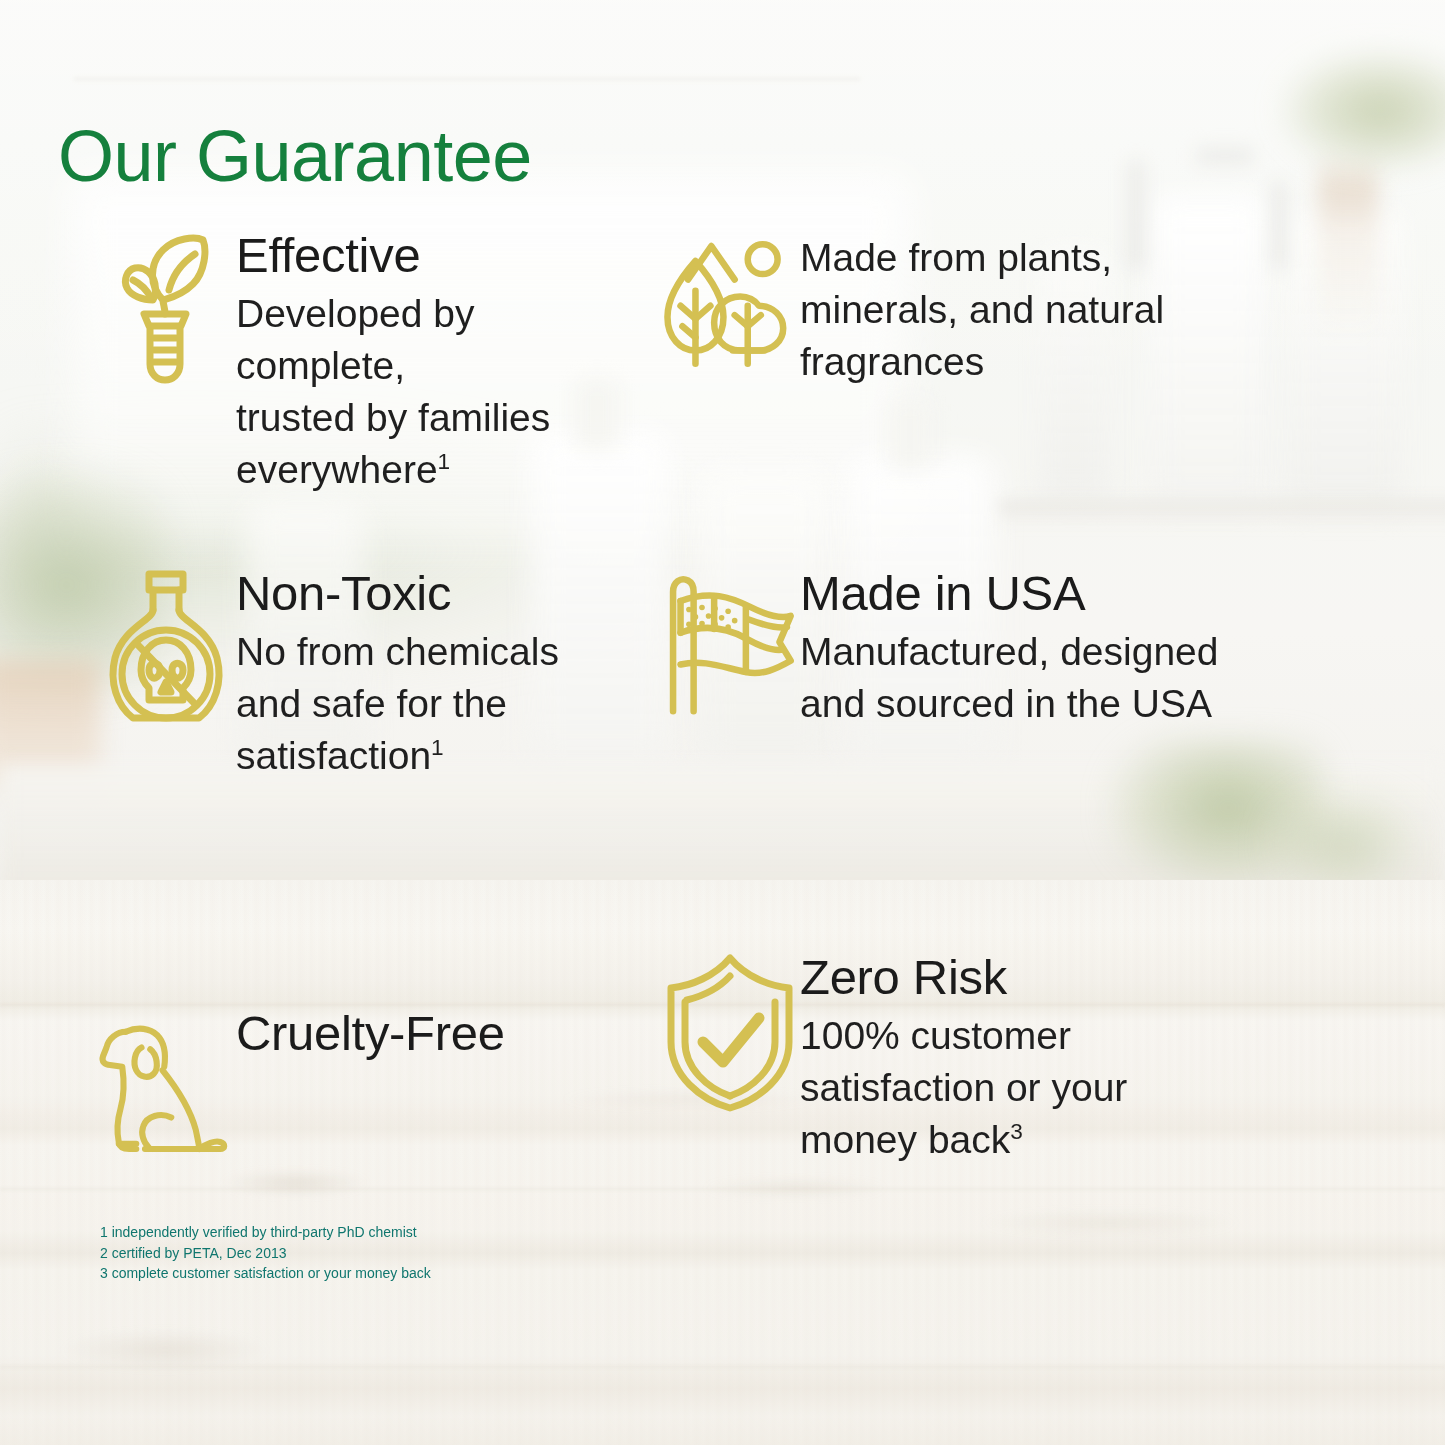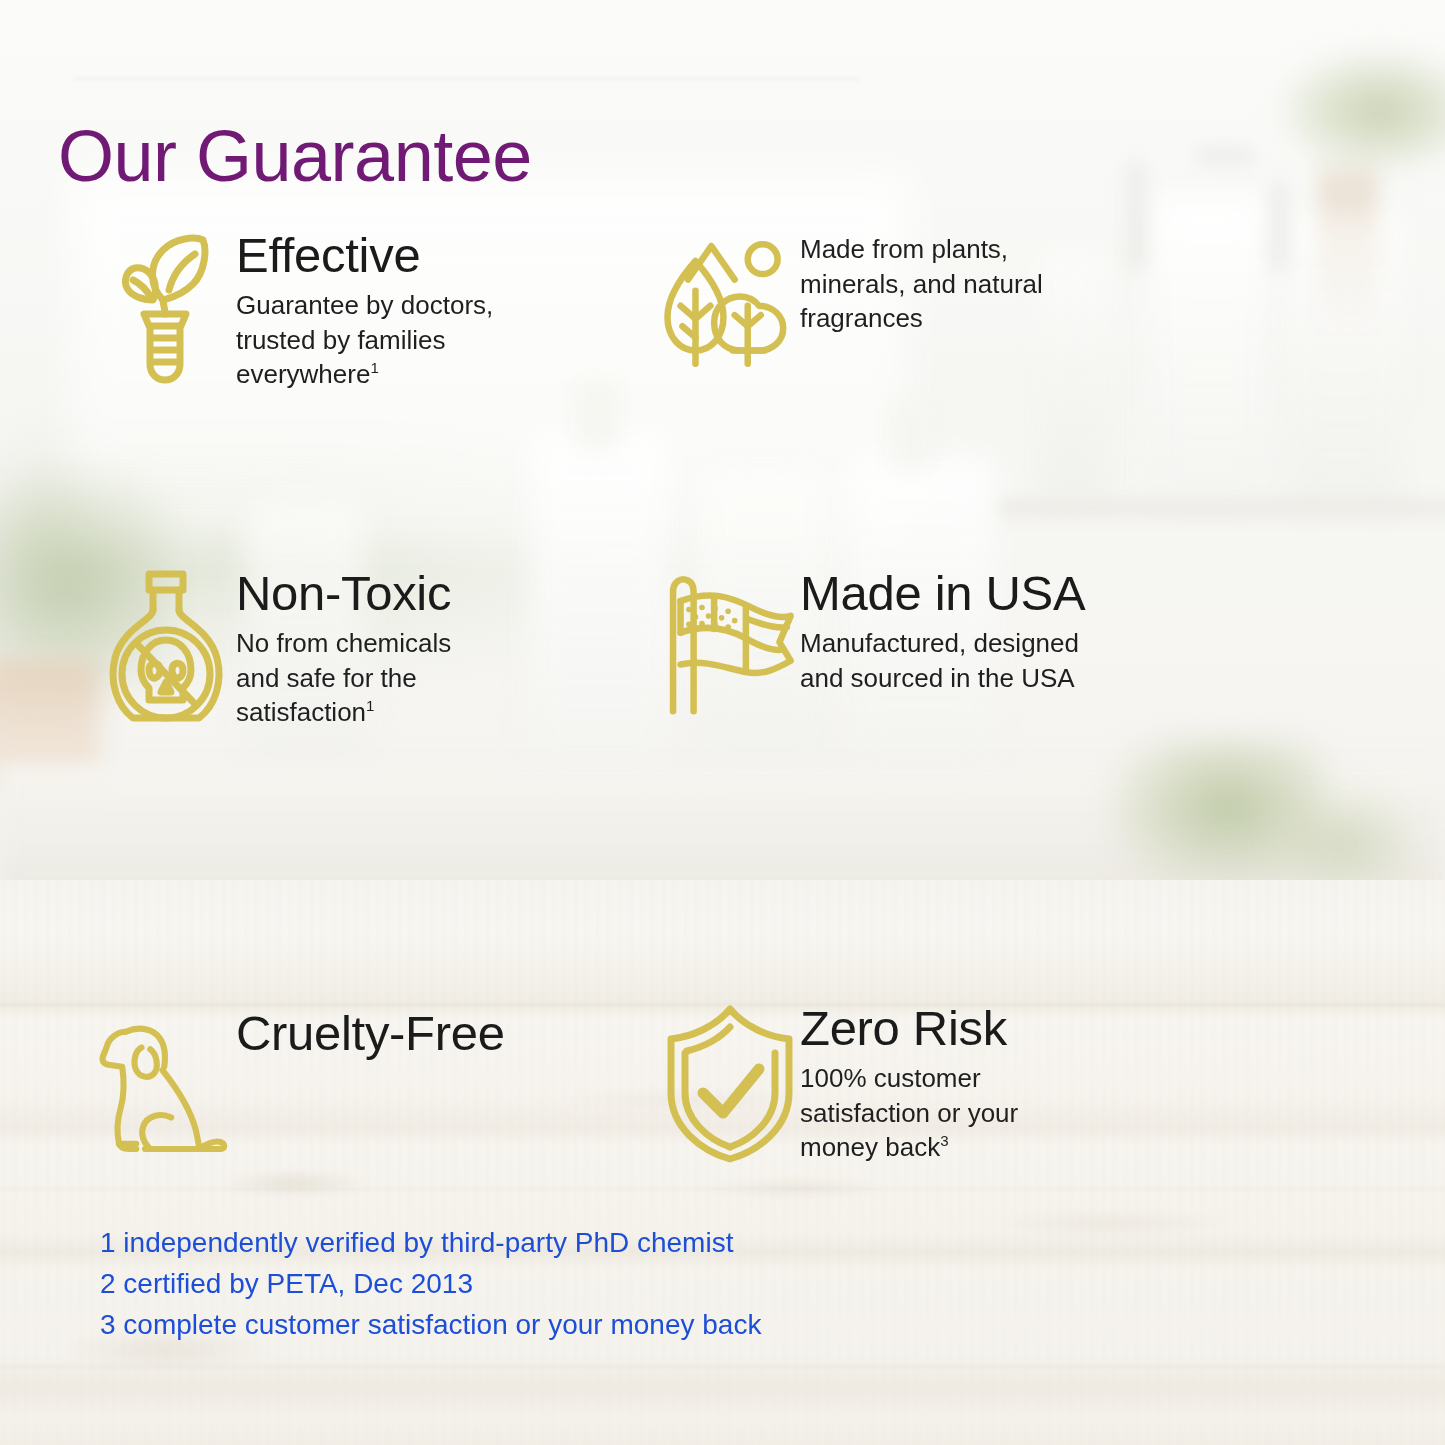--- a/index.html
+++ b/index.html
@@ -229,21 +229,21 @@
   .content {
     position: absolute;
     inset: 0;
   }
   .page-title {
     position: absolute;
     left: 58px;
     top: 72px;
     font-size: 72px;
     font-weight: 400;
-    color: #701a75;
+    color: #15803d;
     letter-spacing: -0.5px;
     line-height: 1.0;
     white-space: nowrap;
   }
 
   .grid {
     position: absolute;
     left: 0;
     top: 228px;
     width: 1267px;
@@ -279,40 +279,40 @@
   .feat-title {
     font-size: 49px;
     font-weight: 400;
     color: #1b1b1b;
     line-height: 1.06;
     margin: 0 0 6px 0;
     letter-spacing: -0.3px;
     white-space: nowrap;
   }
   .feat-desc {
-    font-size: 26px;
+    font-size: 39px;
     font-weight: 400;
     color: #1f1f1f;
     line-height: 1.33;
     margin: 0;
   }
   .feat-desc sup {
     font-size: 0.58em;
     vertical-align: super;
     line-height: 0;
   }
   .no-title .feat-desc { padding-top: 2px; }
 
   .footnotes {
     position: absolute;
     left: 100px;
     top: 1222px;
-    font-size: 28px;
+    font-size: 14px;
     line-height: 1.47;
-    color: #1d4ed8;
+    color: #0f766e;
   }
   .footnote-line { white-space: nowrap; }
 </style>
 </head>
 <body>
 
 <div class="stage">
 
   <div class="bg">
     <div class="bg-base"></div>
@@ -376,21 +376,21 @@
               <path d="M47 110 L69 110"></path>
               <path d="M47 122 L69 122"></path>
               <path d="M47 134 L69 134"></path>
 
               <path d="M58 86 C58 80 56 76 56 72"></path>
             </svg>
           </div>
           <div class="text-wrap">
             <div class="feat-title">Effective</div>
             <p class="feat-desc">
-              <span>Guarantee by doctors,</span><br>
+              <span>Developed by complete,</span><br>
               <span>trusted by families</span><br>
               <span>everywhere</span><sup>1</sup>
             </p>
           </div>
         </div>
 
         <div class="cell cell-right no-title">
           <div class="icon-wrap">
             <svg width="150" height="150" viewBox="0 0 150 150" fill="none" stroke="#D4C052" stroke-width="7" stroke-linecap="round" stroke-linejoin="round">
 

